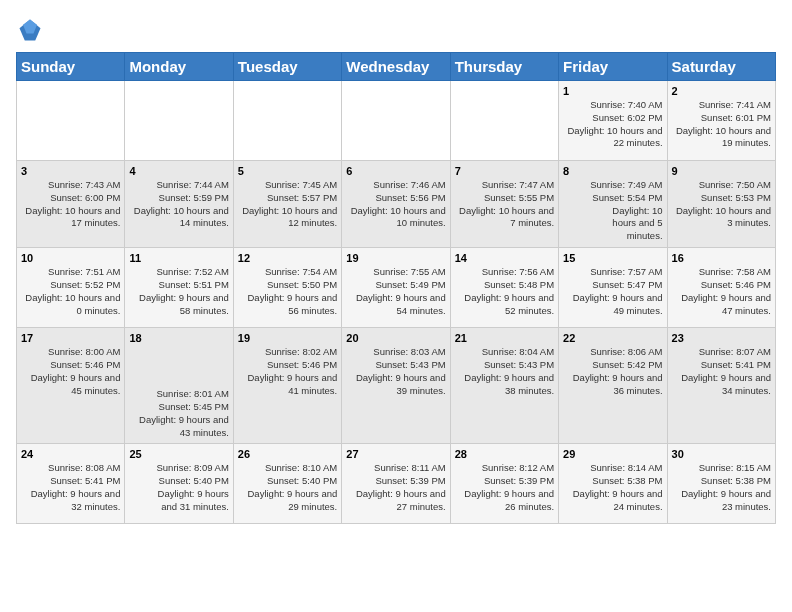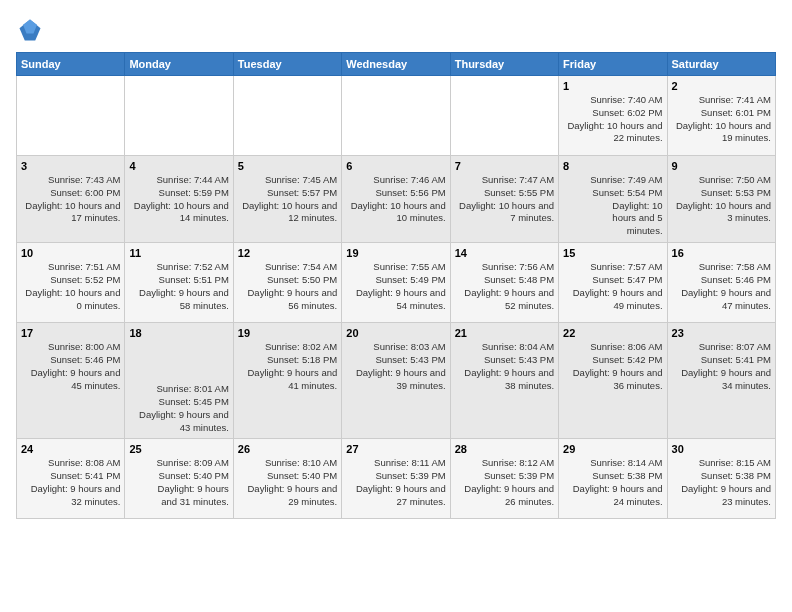--- a/index.html
+++ b/index.html
@@ -49,21 +49,21 @@
     table {
       width: 100%;
       border-collapse: collapse;
       font-size: 10px;
     }
     thead th {
       background: #3a7cc2;
       color: #fff;
       padding: 5px 4px;
       text-align: left;
-      font-size: 11px;
+      font-size: 15px;
       font-weight: bold;
       border: 1px solid #2a6cb2;
     }
     tbody tr {
       vertical-align: top;
     }
     tbody tr:nth-child(odd) {
       background: #f5f5f5;
     }
     tbody tr:nth-child(even) {
@@ -242,21 +242,21 @@
         </td>
         <td>
           <span class="day-number">18</span>
           <div class="day-info" style="white-space: pre-line; margin-top: 44px;">Sunrise: 8:01 AM
 Sunset: 5:45 PM
 Daylight: 9 hours and 43 minutes.</div>
         </td>
         <td>
           <span class="day-number">19</span>
           <div class="day-info" style="white-space: pre-line;">Sunrise: 8:02 AM
-Sunset: 5:18 PM
+Sunset: 5:46 PM
 Daylight: 9 hours and 41 minutes.</div>
         </td>
         <td>
           <span class="day-number">20</span>
           <div class="day-info" style="white-space: pre-line;">Sunrise: 8:03 AM
 Sunset: 5:43 PM
 Daylight: 9 hours and 39 minutes.</div>
         </td>
         <td>
           <span class="day-number">21</span>

